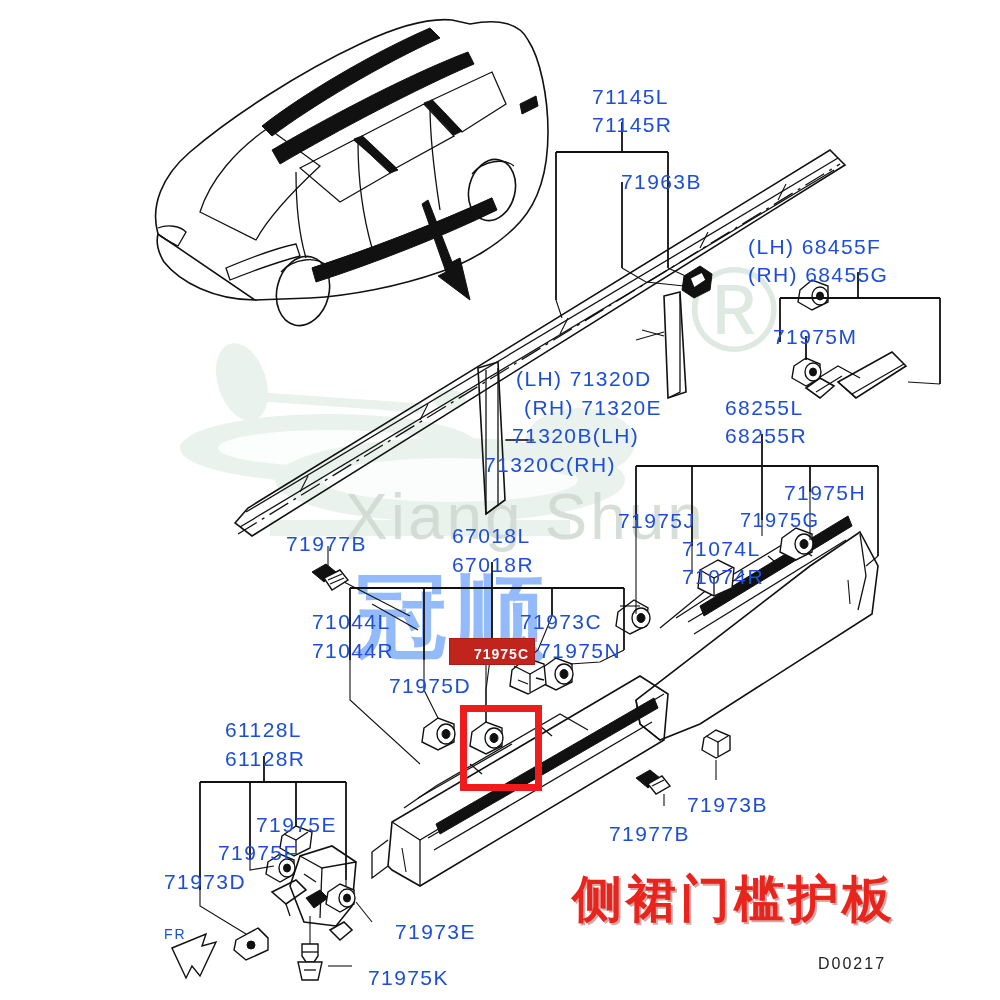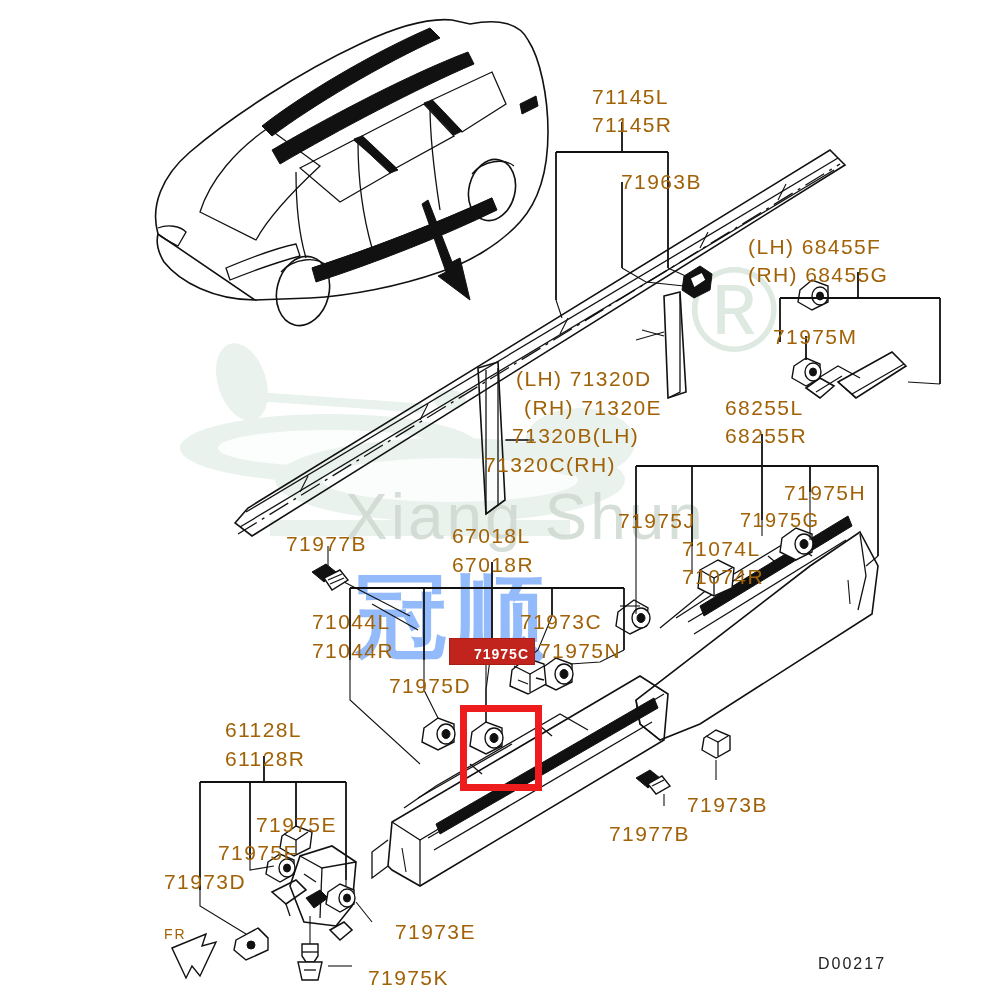--- a/index.html
+++ b/index.html
@@ -11,21 +11,21 @@
   
   .wm{position:absolute;pointer-events:none;user-select:none;}
   #wm-logo{left:150px;top:330px;width:620px;height:300px;opacity:.55;}
   #wm-text1{left:345px;top:480px;font-size:64px;letter-spacing:3px;
             color:#cfd9d2;font-weight:400;opacity:.85;}
   #wm-text2{left:355px;top:555px;font-size:92px;letter-spacing:6px;
             color:#3b82f6;font-weight:700;opacity:.55;}
   #wm-r{left:690px;top:240px;font-size:120px;color:#cfe0d5;opacity:.7;}
 
   
-  .lbl{position:absolute;white-space:nowrap;color:#a16207;
+  .lbl{position:absolute;white-space:nowrap;color:#1d4ed8;
        font-size:21px;letter-spacing:1.4px;font-weight:500;}
   .lbl.sm{font-size:20px;}
 
   .hl{position:absolute;background:#c0241c;color:#fff;
       font-size:14px;font-weight:700;letter-spacing:1px;
       padding:8px 6px 3px 6px;white-space:nowrap;text-align:right;
       box-shadow:0 0 0 1px #a81d16 inset;}
 
   .redbox{position:absolute;border:7px solid #ee1c1c;background:transparent;}
 
@@ -403,15 +403,16 @@
   <div class="lbl" style="left:368px;top:966px">71975K</div>
   <div class="lbl" style="left:687px;top:793px">71973B</div>
   <div class="lbl" style="left:609px;top:822px">71977B</div>
 
   <div class="hl" style="left:449px;top:638px;width:74px">71975C</div>
 
   <div class="redbox" style="left:460px;top:705px;width:68px;height:72px"></div>
 
   <div class="lbl" style="left:164px;top:926px;font-size:14px;letter-spacing:2px">FR</div>
 
+  <div class="zh" style="left:572px;top:866px">侧裙门槛护板</div>
   <div class="code" style="left:818px;top:955px">D00217</div>
 
 </div>
 
 </body></html>

